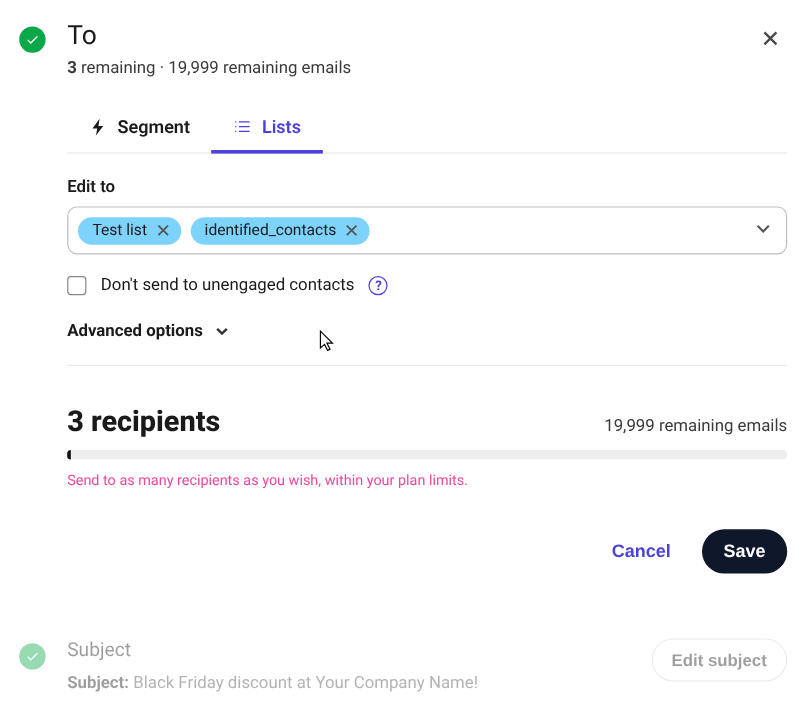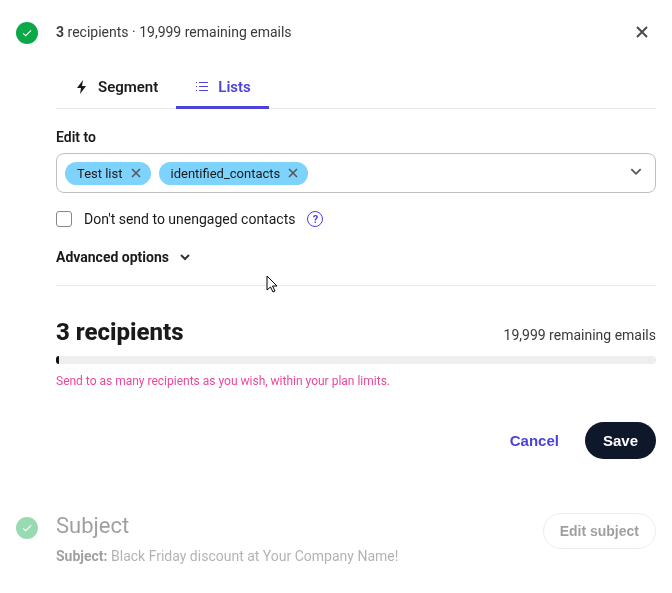--- a/index.html
+++ b/index.html
@@ -160,21 +160,21 @@
     .btn-save { background: #0f172a; color: #fff; }
 
     .subject-section {
       margin-top: 8px;
       padding: 16px 16px 0 16px;
       opacity: 0.42;
     }
     .subject-header { display: flex; align-items: flex-start; }
     .subject-header .check-badge { margin-top: 4px; }
     .subject-content { flex: 1; margin-left: 18px; }
-    .subject-title { font-size: 22px; font-weight: 400; color: #1a1a1a; }
+    .subject-title { font-size: 16px; font-weight: 400; color: #1a1a1a; }
     .field-line { font-size: 14px; margin-top: 8px; color: #4a4a4a; line-height: 1.5; }
     .field-line b { color: #1a1a1a; font-weight: 700; }
     .edit-subject-btn {
       background: #fff; border: 1px solid #d0d0d0;
       border-radius: 22px; padding: 9px 16px;
       font-size: 14px; font-weight: 600;
       color: #1a1a1a; cursor: pointer;
       white-space: nowrap;
     }
   </style>
@@ -182,23 +182,24 @@
 <body>
 
 <div class="container">
   <div class="header-row">
     <div class="check-badge">
       <svg viewBox="0 0 16 16">
           <path d="M6.2 10.8L3.4 8l-1 1 3.8 3.8L14 5l-1-1z"></path>
         </svg>
     </div>
     <div class="header-content">
+      <div class="title">To</div>
       <div class="summary">
         <b>3</b>
-        <span>recipients</span><span> · </span><span>19,999 remaining emails</span>
+        <span>remaining</span><span> · </span><span>19,999 remaining emails</span>
       </div>
     </div>
     <button class="close-btn">
       <svg viewBox="0 0 16 16">
           <path d="M3 3l10 10M13 3L3 13" stroke="currentColor" stroke-width="2" fill="none"></path>
         </svg>
     </button>
   </div>
 
   <div class="tabs">

